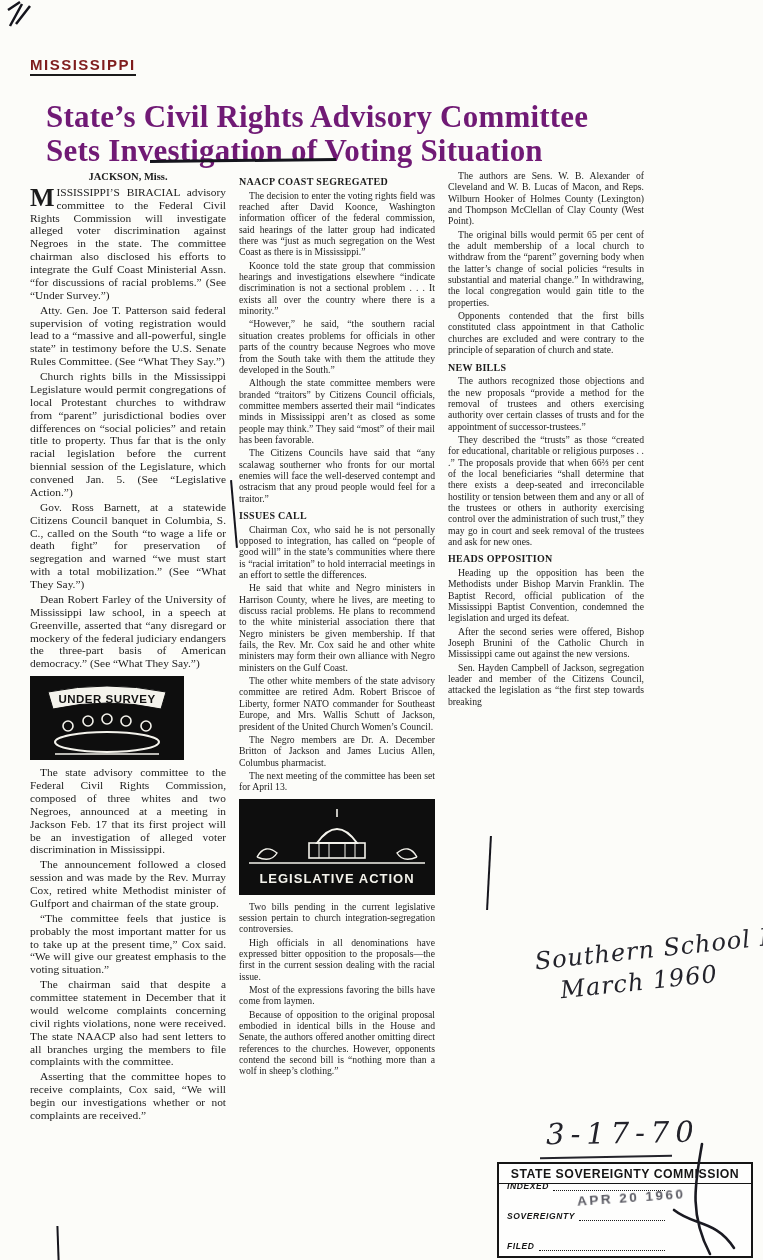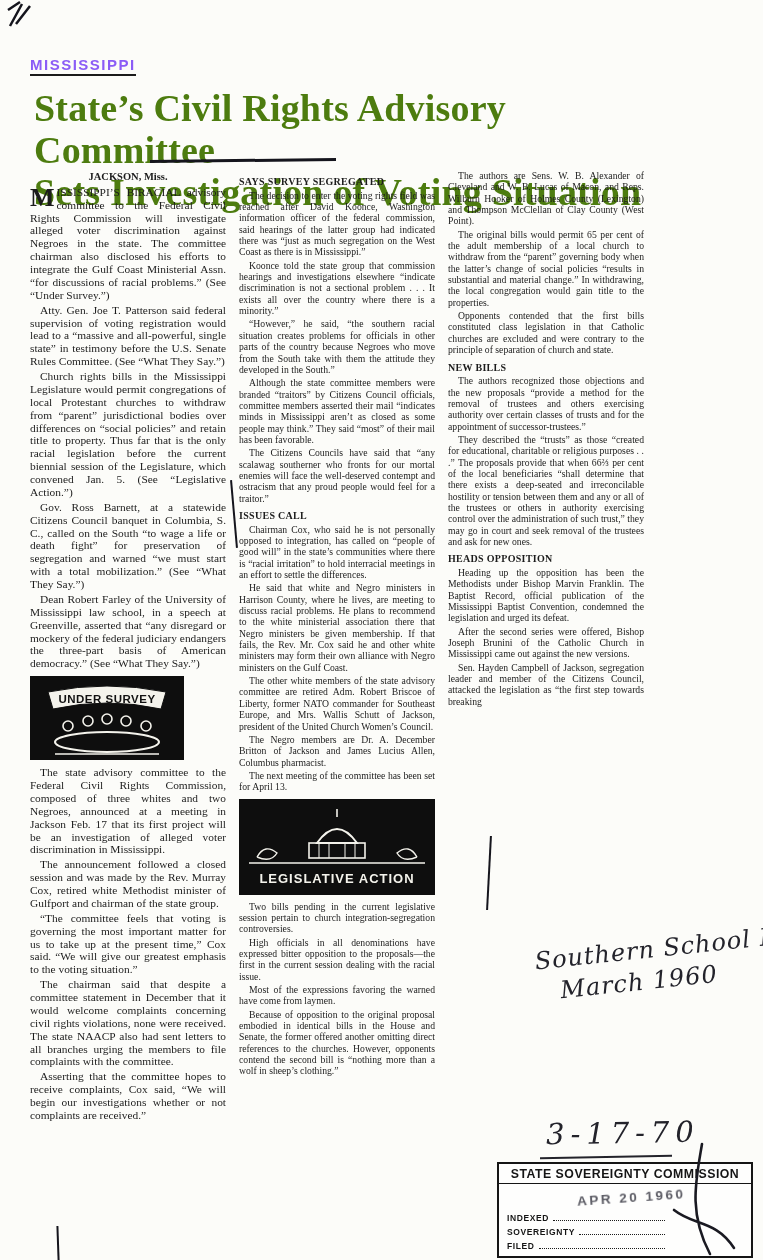--- a/index.html
+++ b/index.html
@@ -4,26 +4,26 @@
 <style>
   html, body { margin:0; padding:0; width:763px; height:1260px; overflow:hidden; background:#e9e7e2; }
   .page {
     position:relative; width:763px; height:1260px; background:#fcfcf9;
     overflow:hidden; font-family:"Liberation Serif", serif; color:#1c1c1c;
   }
   
   .kicker {
     position:absolute; left:30px; top:56px;
     font-family:"Liberation Sans", sans-serif; font-weight:bold; font-size:15px;
-    letter-spacing:1.5px; border-bottom:2.5px solid #1b1b1b; padding-bottom:1px; color:#8b5cf6;
+    letter-spacing:1.5px; border-bottom:2.5px solid #1b1b1b; padding-bottom:1px; color:#7f1d1d;
   }
   .headline {
-    position:absolute; left:30px; top:84px; width:660px; margin:4px;
-    font-family:"Liberation Serif", serif; font-weight:bold; font-size:38px;
-    line-height:1.1; letter-spacing:0.2px; color:#4d7c0f;
+    position:absolute; left:30px; top:84px; width:660px; margin:16px;
+    font-family:"Liberation Serif", serif; font-weight:bold; font-size:31px;
+    line-height:1.1; letter-spacing:0.2px; color:#701a75;
   }
   
   .columns {
     position:absolute; left:30px; top:170px; width:614px; height:1088px;
     display:flex; gap:13px; overflow:hidden;justify-content:center;
   }
   .col { width:196px; flex:0 0 196px; font-size:9.7px; line-height:1.17; text-align:justify; overflow:hidden; }
   .col1 { font-size:11.4px; line-height:1.13; }
   .para { margin:0 0 2px 0; text-indent:10px; }
   .lead { text-indent:0; }
@@ -50,21 +50,21 @@
   .stamp-title {
     font-weight:bold; font-size:12.3px; text-align:center; letter-spacing:0.5px;
     padding:3px 0 2px 0; border-bottom:1.5px solid #151515;
   }
   .stamp-date {
     position:absolute; left:78px; top:26px; font-size:13.5px; font-weight:bold;
     color:#41414b; letter-spacing:2.5px; transform:rotate(-4deg);
     filter:blur(0.4px); opacity:0.85;
   }
   .stamp-fields { position:absolute; left:8px; bottom:5px; width:158px; }
-  .stamp-field { display:flex; align-items:flex-start; margin-top:4px; font-size:8.5px; font-weight:bold; letter-spacing:0.6px; }
+  .stamp-field { display:flex; align-items:flex-end; margin-top:20px; font-size:8.5px; font-weight:bold; letter-spacing:0.6px;font-style:italic; }
   .stamp-field .leader { flex:1; border-bottom:1.5px dotted #1b1b1b; margin-left:4px; height:7px; }
   
   .pen-mark { position:absolute; background:#15151d; }
   .pen-underline-headline { left:150px; top:159px; width:186px; height:2.5px; transform:rotate(-0.6deg); }
   .pen-line-col2 { left:233px; top:480px; width:2px; height:68px; transform:rotate(-5deg); }
   .pen-line-col3 { left:488px; top:836px; width:2px; height:74px; transform:rotate(3deg); }
   .pen-line-col1 { left:57px; top:1226px; width:2px; height:34px; transform:rotate(-2deg); }
   .pen-svg { position:absolute; }
 </style>
 </head>
@@ -105,28 +105,28 @@
         <circle cx="77" cy="43" r="5" fill="none" stroke="#f4f3ec" stroke-width="1.6"></circle>
         <circle cx="96" cy="45" r="5" fill="none" stroke="#f4f3ec" stroke-width="1.6"></circle>
         <circle cx="116" cy="50" r="5" fill="none" stroke="#f4f3ec" stroke-width="1.6"></circle>
         <ellipse cx="77" cy="66" rx="52" ry="10" fill="none" stroke="#f4f3ec" stroke-width="2"></ellipse>
         <line x1="25" y1="78" x2="129" y2="78" stroke="#f4f3ec" stroke-width="1.4"></line>
       </svg>
 
       <div>
           <p class="para">The state advisory committee to the Federal Civil Rights Commission, composed of three whites and two Negroes, announced at a meeting in Jackson Feb. 17 that its first project will be an investigation of alleged voter discrimination in Mississippi.</p>
           <p class="para">The announcement followed a closed session and was made by the Rev. Murray Cox, retired white Methodist minister of Gulfport and chairman of the state group.</p>
-          <p class="para">“The committee feels that voting is governing the most important matter for us to take up at the present time,” Cox said. “We will give our greatest emphasis to the voting situation.”</p>
+          <p class="para">“The committee feels that justice is probably the most important matter for us to take up at the present time,” Cox said. “We will give our greatest emphasis to the voting situation.”</p>
           <p class="para">The chairman said that despite a committee statement in December that it would welcome complaints concerning civil rights violations, none were received. The state NAACP also had sent letters to all branches urging the members to file complaints with the committee.</p>
           <p class="para">Asserting that the committee hopes to receive complaints, Cox said, “We will begin our investigations whether or not complaints are received.”</p>
         </div>
     </div>
 
     <div class="col col2">
-      <div class="col-header">SAYS SURVEY SEGREGATED</div>
+      <div class="col-header">NAACP COAST SEGREGATED</div>
       <div>
           <p class="para">The decision to enter the voting rights field was reached after David Koonce, Washington information officer of the federal commission, said hearings of the latter group had indicated there was “just as much segregation on the West Coast as there is in Mississippi.”</p>
           <p class="para">Koonce told the state group that commission hearings and investigations elsewhere “indicate discrimination is not a sectional problem . . . It exists all over the country where there is a minority.”</p>
           <p class="para">“However,” he said, “the southern racial situation creates problems for officials in other parts of the country because Negroes who move from the South take with them the attitude they developed in the South.”</p>
           <p class="para">Although the state committee members were branded “traitors” by Citizens Council officials, committee members asserted their mail “indicates minds in Mississippi aren’t as closed as some people may think.” They said “most” of their mail has been favorable.</p>
           <p class="para">The Citizens Councils have said that “any scalawag southerner who fronts for our mortal enemies will face the well-deserved contempt and ostracism that any proud people would feel for a traitor.”</p>
         </div>
       <div class="col-header">ISSUES CALL</div>
       <div>
           <p class="para">Chairman Cox, who said he is not personally opposed to integration, has called on “people of good will” in the state’s communities where there is “racial irritation” to hold interracial meetings in an effort to settle the differences.</p>
@@ -147,30 +147,30 @@
         <line x1="116" y1="44" x2="116" y2="59" stroke="#f4f3ec" stroke-width="1"></line>
         <path d="M18 58 q8 -14 20 -4 q-6 10 -20 4" fill="none" stroke="#f4f3ec" stroke-width="1.4"></path>
         <path d="M178 58 q-8 -14 -20 -4 q6 10 20 4" fill="none" stroke="#f4f3ec" stroke-width="1.4"></path>
         <line x1="10" y1="64" x2="186" y2="64" stroke="#f4f3ec" stroke-width="1.6"></line>
         <text x="98" y="84" text-anchor="middle" font-family="Liberation Sans, sans-serif" font-size="13" font-weight="bold" fill="#f4f3ec" letter-spacing="1">LEGISLATIVE ACTION</text>
       </svg>
 
       <div>
           <p class="para">Two bills pending in the current legislative session pertain to church integration-segregation controversies.</p>
           <p class="para">High officials in all denominations have expressed bitter opposition to the proposals—the first in the current session dealing with the racial issue.</p>
-          <p class="para">Most of the expressions favoring the warned have come from laymen.</p>
-          <p class="para">Because of opposition to the original proposal embodied in identical bills in the House and Senate, the former offered another omitting direct references to the churches. However, opponents contend the second bill is “nothing more than a wolf in sheep’s clothing.”</p>
+          <p class="para">Most of the expressions favoring the bills have come from laymen.</p>
+          <p class="para">Because of opposition to the original proposal embodied in identical bills in the House and Senate, the authors offered another omitting direct references to the churches. However, opponents contend the second bill is “nothing more than a wolf in sheep’s clothing.”</p>
         </div>
     </div>
 
     <div class="col col3">
       <div>
           <p class="para">The authors are Sens. W. B. Alexander of Cleveland and W. B. Lucas of Macon, and Reps. Wilburn Hooker of Holmes County (Lexington) and Thompson McClellan of Clay County (West Point).</p>
           <p class="para">The original bills would permit 65 per cent of the adult membership of a local church to withdraw from the “parent” governing body when the latter’s change of social policies “results in substantial and material change.” In withdrawing, the local congregation would gain title to the properties.</p>
-          <p class="para">Opponents contended that the first bills constituted class legislation in that Catholic churches are excluded and were contrary to the principle of separation of church and state.</p>
+          <p class="para">Opponents contended that the first bills constituted class appointment in that Catholic churches are excluded and were contrary to the principle of separation of church and state.</p>
         </div>
       <div class="col-header">NEW BILLS</div>
       <div>
           <p class="para">The authors recognized those objections and the new proposals “provide a method for the removal of trustees and others exercising authority over certain classes of trusts and for the appointment of successor-trustees.”</p>
           <p class="para">They described the “trusts” as those “created for educational, charitable or religious purposes . . .” The proposals provide that when 66⅔ per cent of the local beneficiaries “shall determine that there exists a deep-seated and irreconcilable hostility or tension between them and any or all of the trustees or others in authority exercising control over the administration of such trust,” they may go in court and seek removal of the trustees and ask for new ones.</p>
         </div>
       <div class="col-header">HEADS OPPOSITION</div>
       <div>
           <p class="para">Heading up the opposition has been the Methodists under Bishop Marvin Franklin. The Baptist Record, official publication of the Mississippi Baptist Convention, condemned the legislation and urged its defeat.</p>
           <p class="para">After the second series were offered, Bishop Joseph Brunini of the Catholic Church in Mississippi came out against the new versions.</p>

